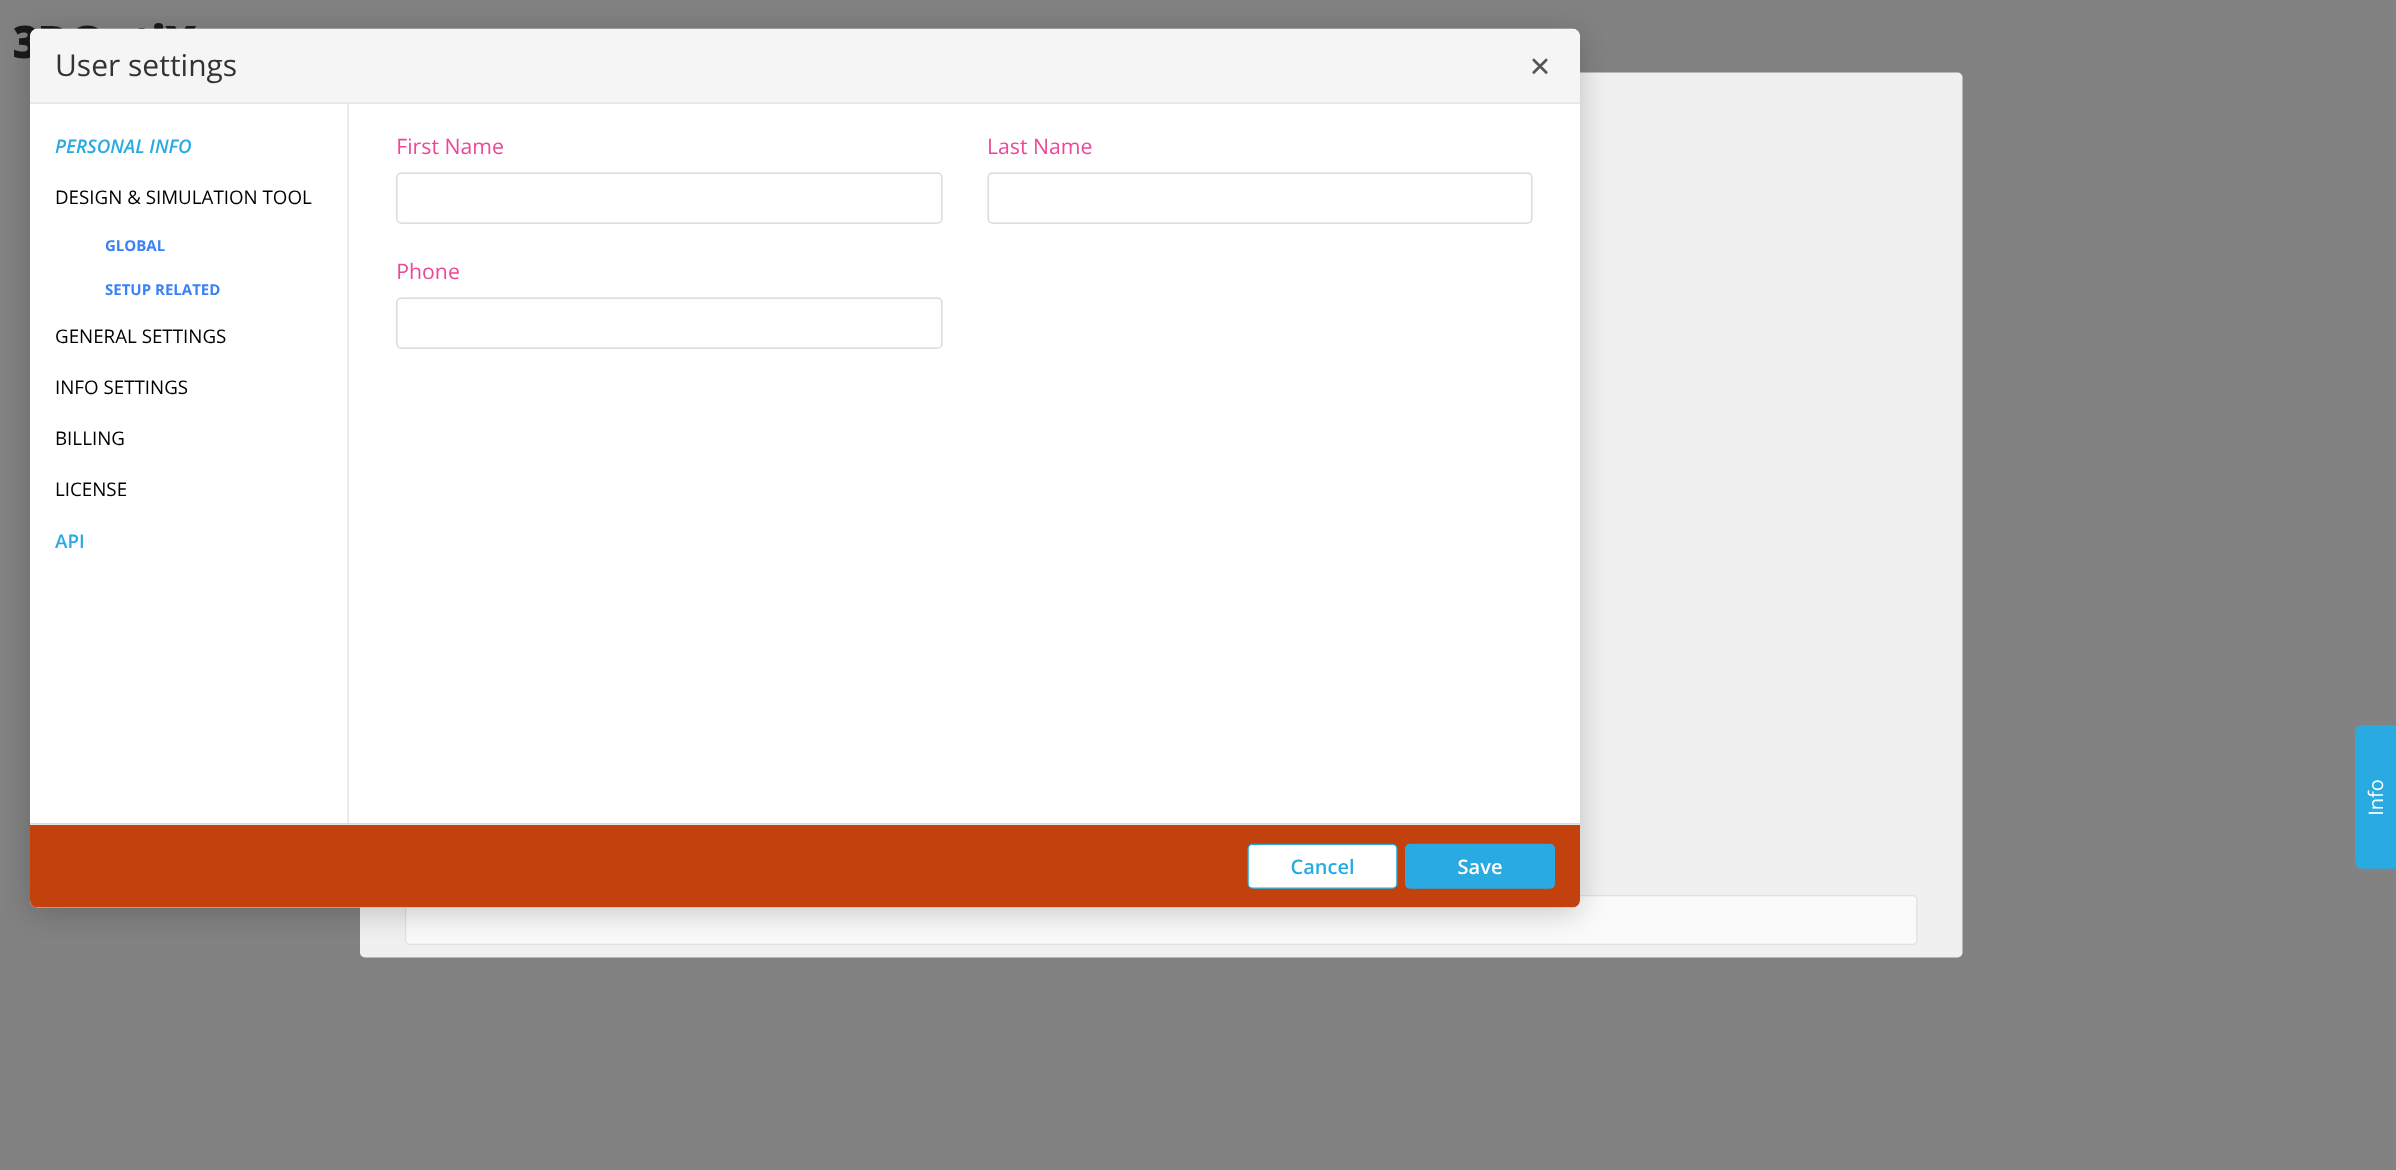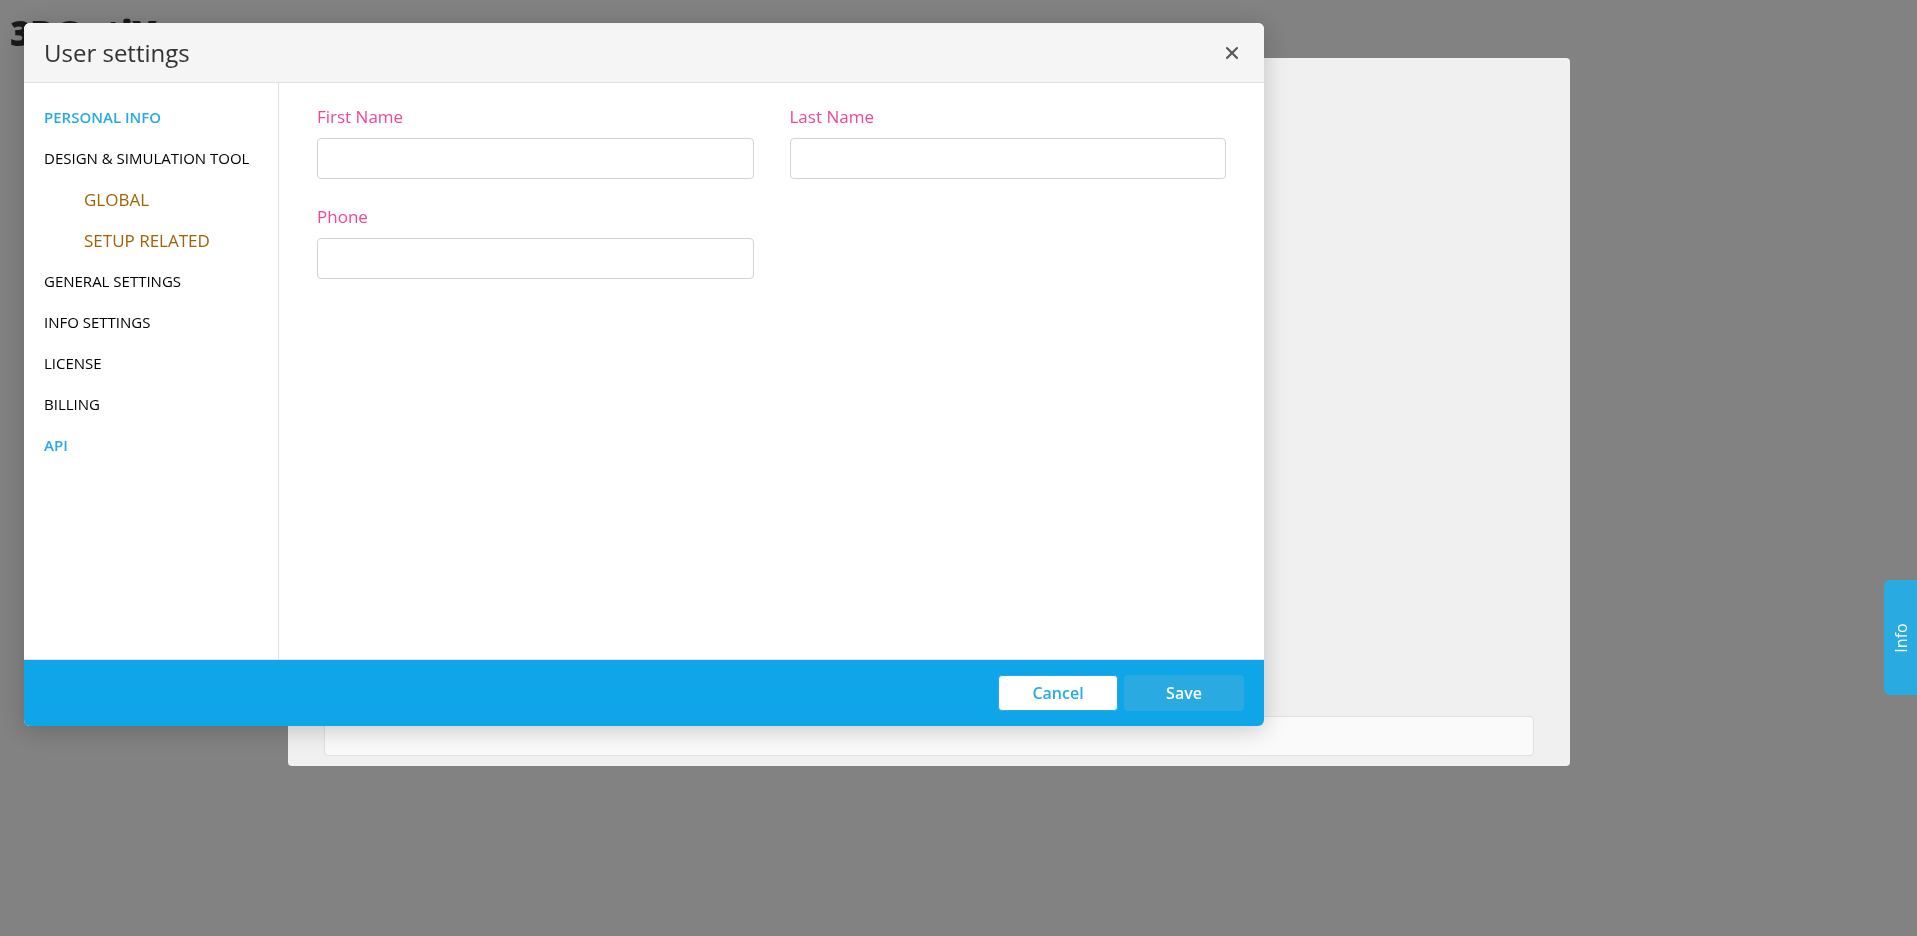--- a/index.html
+++ b/index.html
@@ -95,30 +95,32 @@
     .sidebar-item {
       padding: 10px 20px;
       font-size: 15px;
       color: #000000;
       cursor: pointer;
       line-height: 1.4;
     }
     .sidebar-item.active {
       color: #29abe2;
       font-weight: 600;
+      font-style: italic;
     }
     .sidebar-item.highlight {
       color: #29abe2;
       font-weight: 600;
     }
     .sidebar-subitem {
       padding: 9px 20px 9px 60px;
-      font-size: 17px;
-      color: #a16207;
-      cursor: pointer;
+      font-size: 12px;
+      color: #3b82f6;
+      cursor: pointer;
+      font-weight: bold;
     }
     .content {
       flex: 1;
       padding: 22px 38px;
     }
     .form-row {
       display: flex;
       gap: 36px;
       margin-bottom: 26px;
     }
@@ -165,21 +167,21 @@
       transform: translateY(-50%);
       width: 10px;
       height: 10px;
       border-right: 2px solid #555;
       border-bottom: 2px solid #555;
       transform: translateY(-70%) rotate(45deg);
       pointer-events: none;
     }
     .modal-footer {
       height: 67px;
-      background: #0ea5e9;
+      background: #c2410c;
       border-top: 1px solid #e5e5e5;
       display: flex;
       align-items: center;
       justify-content: flex-end;
       padding: 0 20px;
       gap: 6px;
     }
     .btn {
       height: 36px;
       padding: 0 22px;
@@ -262,22 +264,22 @@
     </div>
 
     <div class="modal-body">
       <div class="sidebar">
         <div class="sidebar-item active">PERSONAL INFO</div>
         <div class="sidebar-item">DESIGN &amp; SIMULATION TOOL</div>
         <div class="sidebar-subitem">GLOBAL</div>
         <div class="sidebar-subitem">SETUP RELATED</div>
         <div class="sidebar-item">GENERAL SETTINGS</div>
         <div class="sidebar-item">INFO SETTINGS</div>
+        <div class="sidebar-item">BILLING</div>
         <div class="sidebar-item">LICENSE</div>
-        <div class="sidebar-item">BILLING</div>
         <div class="sidebar-item highlight">API</div>
       </div>
 
       <div class="content">
         <div class="form-row">
           <div class="form-group">
             <label class="form-label">First Name</label>
             <input type="text" class="form-input" value="" style="">
           </div>
           <div class="form-group">

